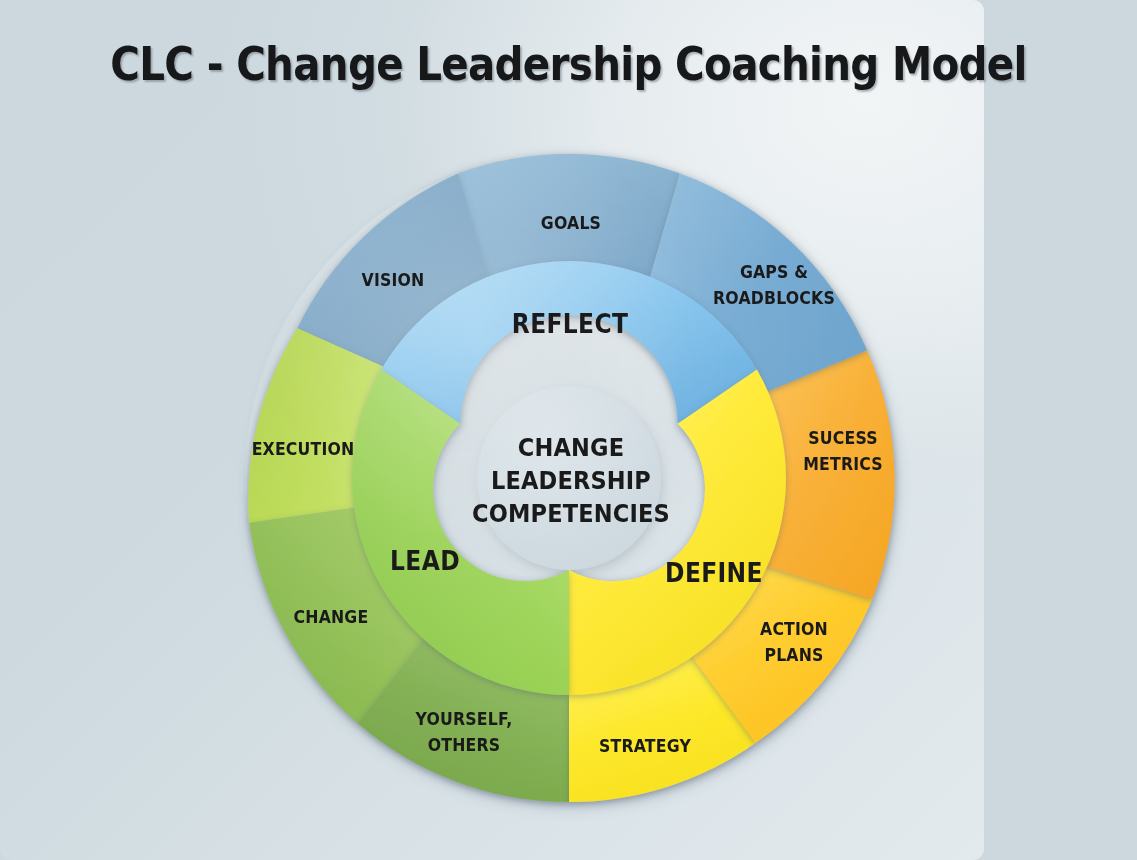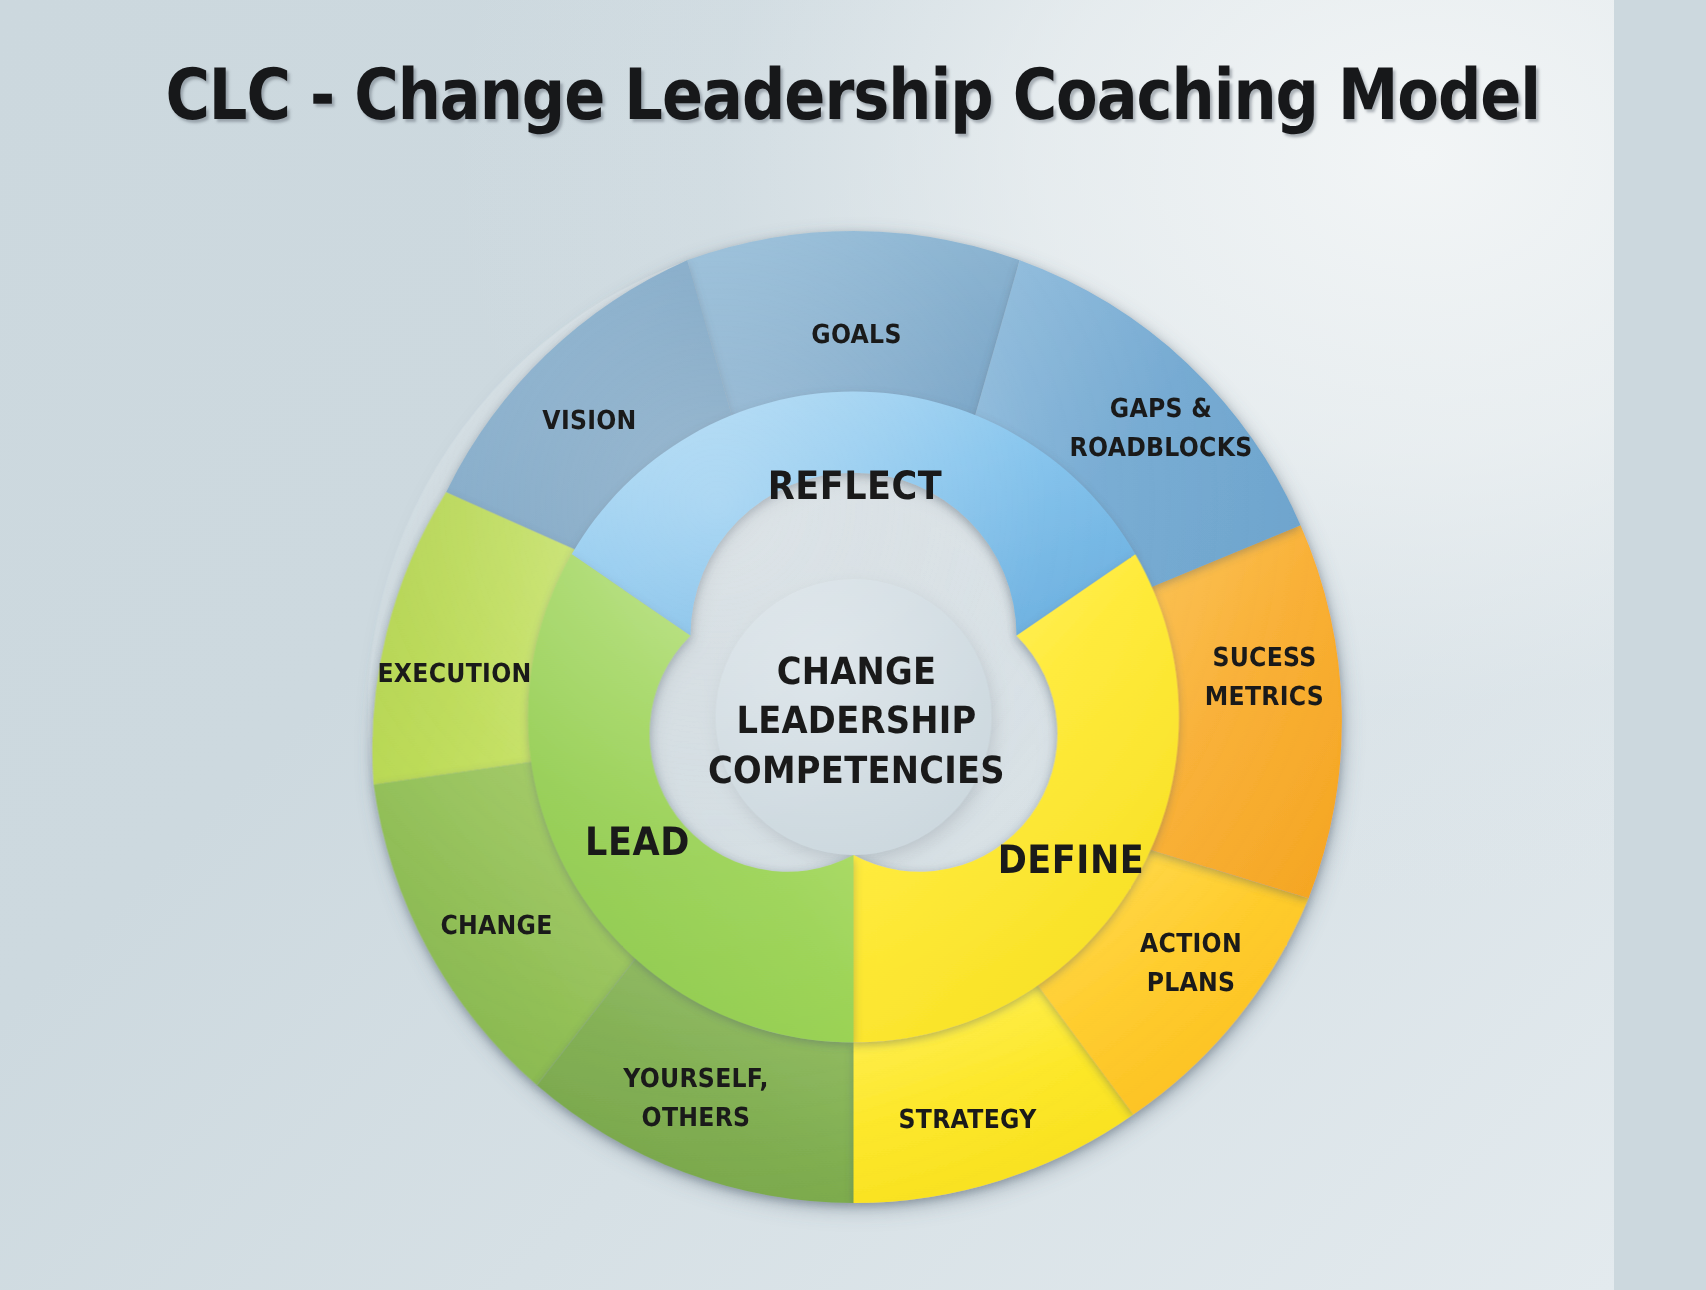--- a/index.html
+++ b/index.html
@@ -10,25 +10,26 @@
     overflow: hidden;
   }
   body {
     font-family: "Liberation Sans", sans-serif;
     background: #ccd8de;
     position: relative;
   }
   #stage {
     position: absolute;
     left: 0; top: 0;
-    width: 1076px;
+    width: 984px;
     height: 860px;
     background:
       radial-gradient(ellipse 900px 700px at 88% 12%, #f2f5f6 0%, rgba(242,245,246,0.65) 28%, rgba(226,233,237,0.25) 52%, rgba(204,216,222,0) 72%),
       linear-gradient(135deg, #ccd8de 0%, #cdd9df 35%, #d6e0e5 62%, #e3eaee 100%);
+    border-radius: 11px;
   }
   #title {
     position: absolute;
     left: 0;
     top: 36px;
     width: 1137px;
     text-align: center;
     font-family: "DejaVu Sans", sans-serif;
     font-weight: bold;
     font-size: 47px;

